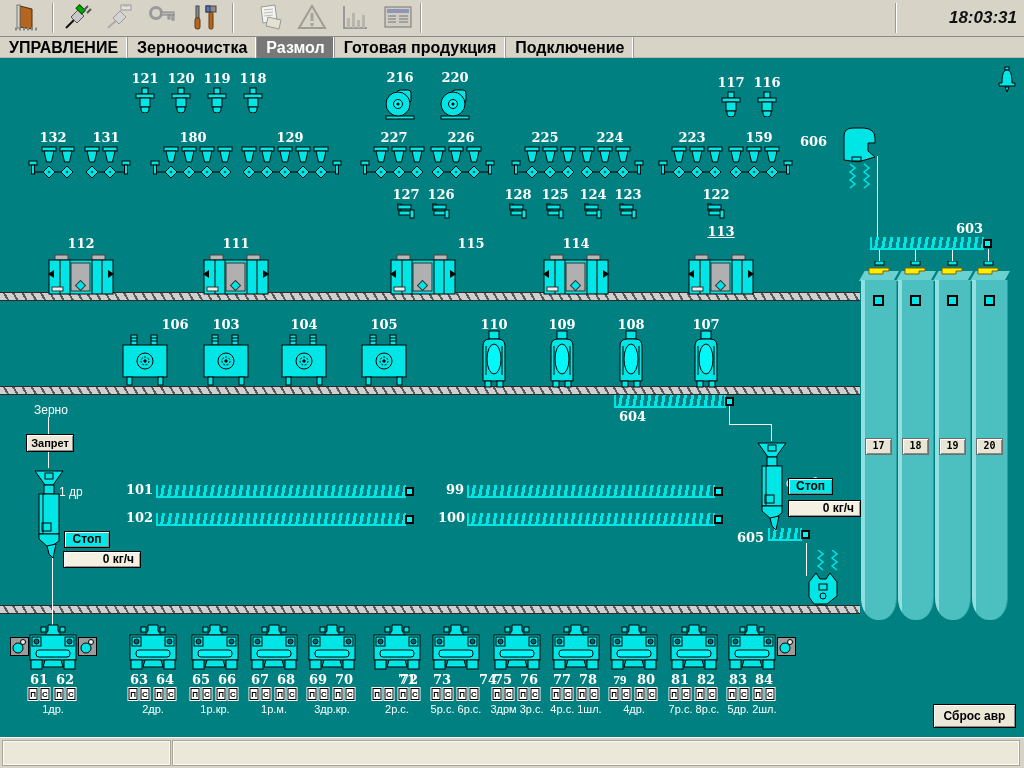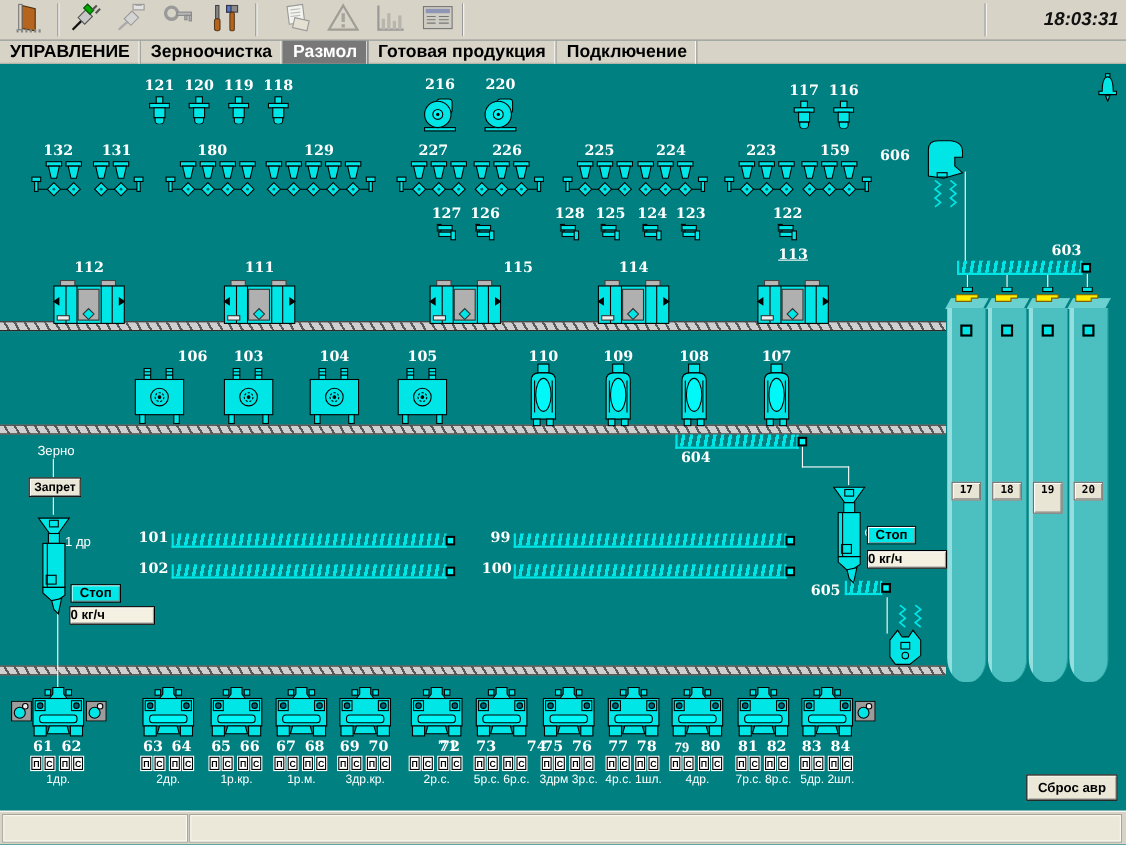--- a/index.html
+++ b/index.html
@@ -15,21 +15,21 @@
 #tabbar{position:absolute;top:37px;left:0;width:1024px;height:21px;background:#d7d3c7;display:flex;z-index:5;border-bottom:1px solid #b9b5a9}
 .tab{height:21px;line-height:21px;padding:0 9px;font-size:16px;font-weight:bold;color:#000;border-right:1px solid #9a9a9a;box-shadow:inset -1px 0 0 #fff;white-space:nowrap;cursor:default}
 .tab.sel{background:#787878;color:#fff}
 .lbl{position:absolute;color:#fff;font-family:"DejaVu Serif",serif;font-weight:bold;font-size:13px;white-space:nowrap;z-index:3}
 .slbl{position:absolute;color:#fff;font-family:"Liberation Sans",sans-serif;font-weight:normal;font-size:11px;white-space:nowrap;z-index:3}
 .band{position:absolute;left:0;width:860px;height:9px;background-color:#cfcfcf;background-image:repeating-linear-gradient(60deg,rgba(80,80,80,0) 0 6px,#5a5a5a 6px 8px);border-top:1px solid #2a2a2a;border-bottom:1px solid #2a2a2a;z-index:1}
 .wline{position:absolute;background:#fff;z-index:2}
 .eq{position:absolute;z-index:3}
 .btn3d{position:absolute;background:#ece8d8;border:1px solid #000;box-shadow:inset 1px 1px 0 #fff,inset -1px -1px 0 #8a8a8a;font-size:11px;font-weight:bold;text-align:center;color:#000;z-index:4;cursor:default}
 .btncyan{background:#00e8e8}
-.disp{position:absolute;background:#f4f1e3;border:1px solid #000;box-shadow:inset 1px 1px 0 #fff,inset -1px -1px 0 #999;font-size:12px;font-weight:bold;text-align:left;padding-right:16px;color:#000;z-index:4}
+.disp{position:absolute;background:#f4f1e3;border:1px solid #000;box-shadow:inset 1px 1px 0 #fff,inset -1px -1px 0 #999;font-size:12px;font-weight:bold;text-align:right;padding-right:6px;color:#000;z-index:4}
 .ps{position:absolute;display:flex;gap:3px;z-index:3}
 .ps i{font-style:normal;display:block;width:9px;height:12px;border:1px solid #000;background:#fff;box-shadow:0 0 0 1px #fff;font-family:"Liberation Sans",sans-serif;font-weight:bold;font-size:8px;line-height:11px;text-align:center;color:#000}
 .screw{position:absolute;height:13px;z-index:3}
 .sbody{position:absolute;left:0;right:8px;top:0;bottom:0;border-left:2px solid #00e6e6;border-right:2px solid #00e6e6;border-bottom:2px solid #00e6e6;background-image:repeating-linear-gradient(100deg,rgba(0,0,0,0) 0 4px,#00e6e6 4px 7px)}
 .send{position:absolute;right:0;top:2px;width:9px;height:9px;background:#00f5f5;border:2px solid #000}
 .silolbl{position:absolute;background:#e9e5d5;border:1px solid #6e6e6e;box-shadow:inset 1px 1px 0 #fff,inset -1px -1px 0 #888;font-family:"DejaVu Sans Mono",monospace;font-weight:bold;font-size:10px;line-height:14px;text-align:center;color:#000;z-index:3}
 #statusbar{position:absolute;top:737px;left:0;width:1024px;height:31px;background:#d7d3c7;border-top:1px solid #fff;z-index:5}
 .spanel{position:absolute;top:3px;height:24px;background:#ebe8d9;border:1px solid #fbfaf2;box-shadow:0 0 0 1px #a9a699}
 </style>
 </head>
@@ -671,21 +671,21 @@
     <div class="abs" style="left: 861px; top: 280px; width: 36px; height: 340px; background: linear-gradient(90deg, rgb(147, 222, 222) 0px, rgb(147, 222, 222) 4px, rgb(76, 192, 192) 4px); border-right: 1px solid rgb(39, 160, 160); border-radius: 0px 0px 45% 45% / 0px 0px 22px 22px;"></div>
     <div class="abs" style="left: 873px; top: 295px; width: 11px; height: 11px; background: rgb(0, 230, 230); border: 2px solid rgb(0, 0, 0);"></div>
     <div class="silolbl" style="left: 865px; top: 438px; width: 27px; height: 17px;">17</div>
     <div class="abs" style="left: 896px; top: 271px; width: 40px; height: 10px; background: rgb(106, 208, 208); clip-path: polygon(14% 0px, 100% 0px, 86% 100%, 0px 100%);"></div>
     <div class="abs" style="left: 898px; top: 280px; width: 36px; height: 340px; background: linear-gradient(90deg, rgb(147, 222, 222) 0px, rgb(147, 222, 222) 4px, rgb(76, 192, 192) 4px); border-right: 1px solid rgb(39, 160, 160); border-radius: 0px 0px 45% 45% / 0px 0px 22px 22px;"></div>
     <div class="abs" style="left: 910px; top: 295px; width: 11px; height: 11px; background: rgb(0, 230, 230); border: 2px solid rgb(0, 0, 0);"></div>
     <div class="silolbl" style="left: 902px; top: 438px; width: 27px; height: 17px;">18</div>
     <div class="abs" style="left: 933px; top: 271px; width: 40px; height: 10px; background: rgb(106, 208, 208); clip-path: polygon(14% 0px, 100% 0px, 86% 100%, 0px 100%);"></div>
     <div class="abs" style="left: 935px; top: 280px; width: 36px; height: 340px; background: linear-gradient(90deg, rgb(147, 222, 222) 0px, rgb(147, 222, 222) 4px, rgb(76, 192, 192) 4px); border-right: 1px solid rgb(39, 160, 160); border-radius: 0px 0px 45% 45% / 0px 0px 22px 22px;"></div>
     <div class="abs" style="left: 947px; top: 295px; width: 11px; height: 11px; background: rgb(0, 230, 230); border: 2px solid rgb(0, 0, 0);"></div>
-    <div class="silolbl" style="left: 939px; top: 438px; width: 27px; height: 29px;">19</div>
+    <div class="silolbl" style="left: 939px; top: 438px; width: 27px; height: 17px;">19</div>
     <div class="abs" style="left: 970px; top: 271px; width: 40px; height: 10px; background: rgb(106, 208, 208); clip-path: polygon(14% 0px, 100% 0px, 86% 100%, 0px 100%);"></div>
     <div class="abs" style="left: 972px; top: 280px; width: 36px; height: 340px; background: linear-gradient(90deg, rgb(147, 222, 222) 0px, rgb(147, 222, 222) 4px, rgb(76, 192, 192) 4px); border-right: 1px solid rgb(39, 160, 160); border-radius: 0px 0px 45% 45% / 0px 0px 22px 22px;"></div>
     <div class="abs" style="left: 984px; top: 295px; width: 11px; height: 11px; background: rgb(0, 230, 230); border: 2px solid rgb(0, 0, 0);"></div>
     <div class="silolbl" style="left: 976px; top: 438px; width: 27px; height: 17px;">20</div>
     <div class="eq" style="left: 32px; top: 468px; width: 34px; height: 92px;"><svg width="34" height="92" viewBox="0 0 34 92">
         <polygon points="3,3 31,3 21,17 13,17" fill="#00e6e6" stroke="#000"></polygon>
         <rect x="13" y="5" width="8" height="6" fill="none" stroke="#000"></rect>
         <rect x="12" y="17" width="10" height="9" fill="#00e6e6" stroke="#000"></rect>
         <rect x="7" y="26" width="20" height="40" fill="#00e6e6" stroke="#000"></rect>
         <path d="M11,26 V66" stroke="#000"></path>

